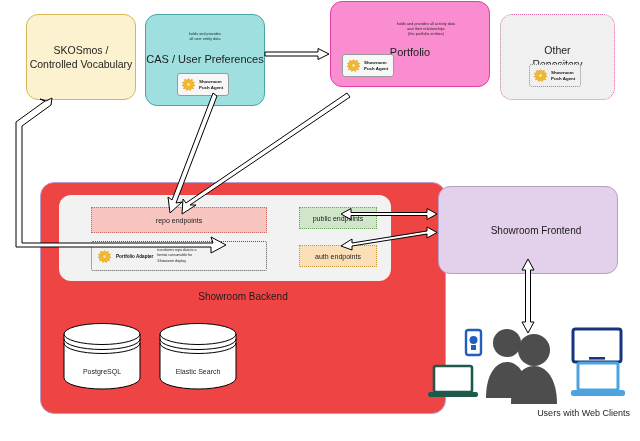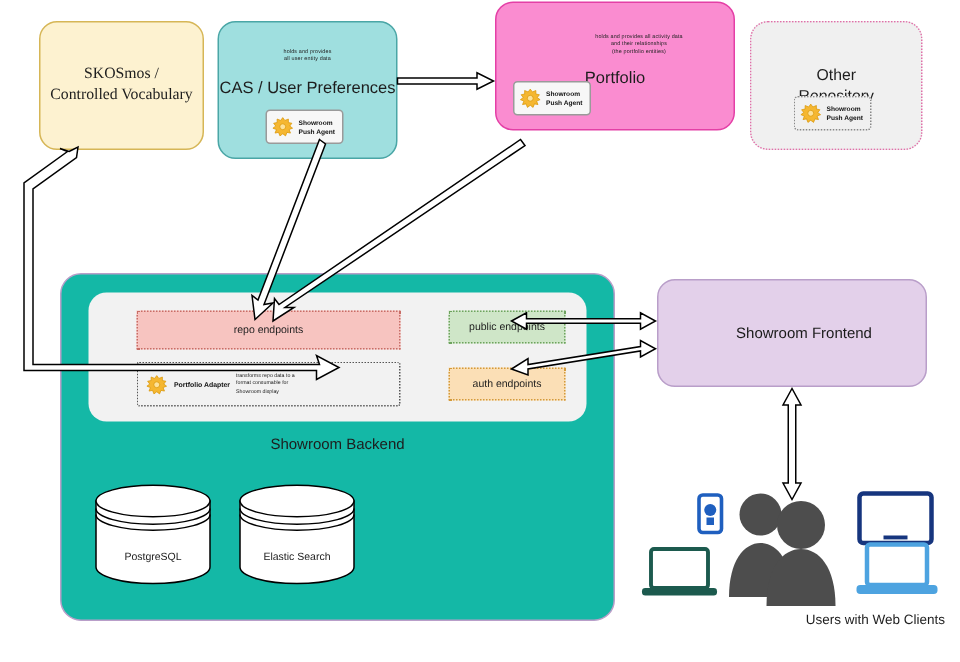--- a/index.html
+++ b/index.html
@@ -12,21 +12,21 @@
     position:relative;
   }
   #stage{position:absolute;inset:0;width:640px;height:441px;}
   .node{position:absolute;box-sizing:border-box;display:flex;align-items:center;justify-content:center;text-align:center;}
   .rnd{border-radius:12px;}
 
   
   #skosmos{
     left:26px;top:14px;width:110px;height:86px;
     background:#fdf2d0;border:1.4px solid #d6b656;
-    font-size:10.5px;line-height:1.35;color:#1d1d1d;font-family:Liberation Serif, serif;
+    font-size:10.5px;line-height:1.35;color:#1d1d1d;
   }
   #cas{
     left:145px;top:14px;width:120px;height:92px;
     background:#9fdfdf;border:1.4px solid #4aa6a6;
   }
   #portfolio{
     left:330px;top:1px;width:160px;height:86px;
     background:#fa8cd0;border:1.4px solid #e43fa6;
   }
   #otherrepo{
@@ -54,21 +54,21 @@
   .agent .lbl{font-size:4.4px;line-height:1.25;font-weight:bold;color:#111;text-align:left;white-space:nowrap;}
   #cas .agent{left:31px;bottom:9px;}
   #portfolio .agent{left:11px;bottom:9px;}
   #otherrepo .agent{left:28px;bottom:12px;border-style:dotted;border-color:#888;background:#f0f0f0;}
 
   .gear{width:15px;height:15px;flex:0 0 15px;}
 
   
   #backend{
     position:absolute;left:40px;top:182px;width:368px;height:230px;
-    background:#14b8a6;border:1.4px solid #b99ec9;border-radius:14px;
+    background:#ef4444;border:1.4px solid #b99ec9;border-radius:14px;padding-left:36px;
   }
   #backendlabel{
     position:absolute;left:0;right:0;top:108px;text-align:center;font-size:10px;color:#1d1d1d;
   }
   #innerpanel{
     position:absolute;left:18px;top:12px;width:332px;height:86px;
     background:#f2f2f2;border-radius:12px;
   }
   .ep{
     position:absolute;box-sizing:border-box;display:flex;align-items:center;justify-content:center;
@@ -88,21 +88,21 @@
   
   .db{position:absolute;}
   .db .dblabel{
     position:absolute;left:0;right:0;top:46px;text-align:center;font-size:7px;color:#1d1d1d;
   }
   #db-pg{left:62px;top:322px;width:80px;height:68px;}
   #db-es{left:158px;top:322px;width:80px;height:68px;}
 
   
   #frontend{
-    left:438px;top:186px;width:180px;height:72px;
+    left:438px;top:186px;width:180px;height:88px;
     background:#e3d0ea;border:1.4px solid #b99ec9;
     font-size:10px;
     padding-left:16px;
   }
 
   
   #userslabel{
     position:absolute;left:430px;top:408px;width:200px;text-align:right;font-size:9px;color:#1d1d1d;
   }
 

